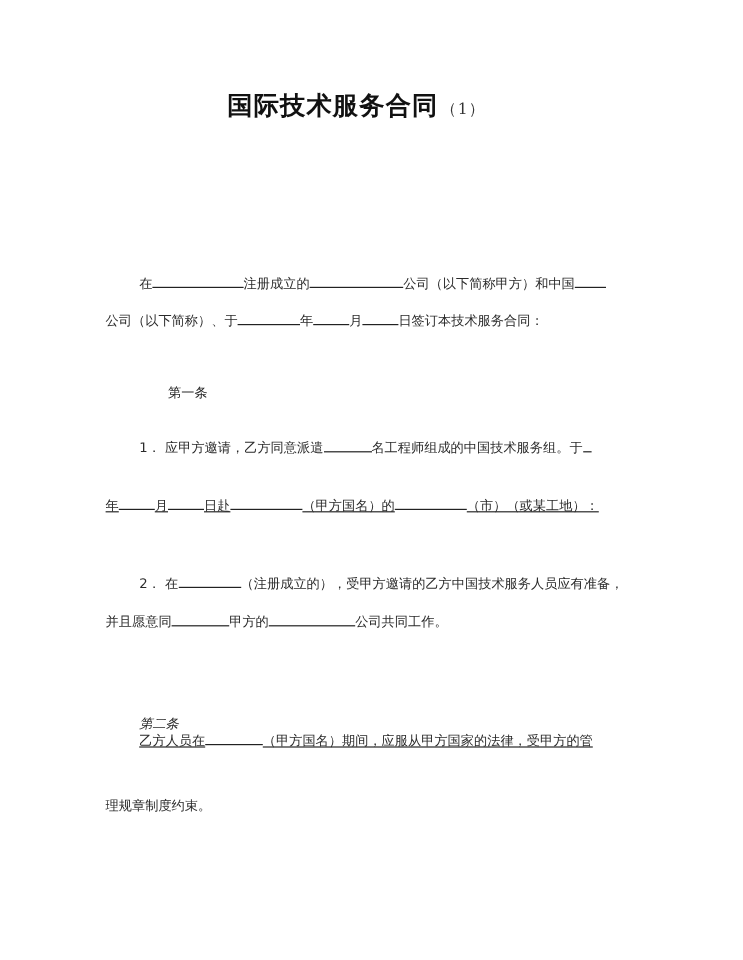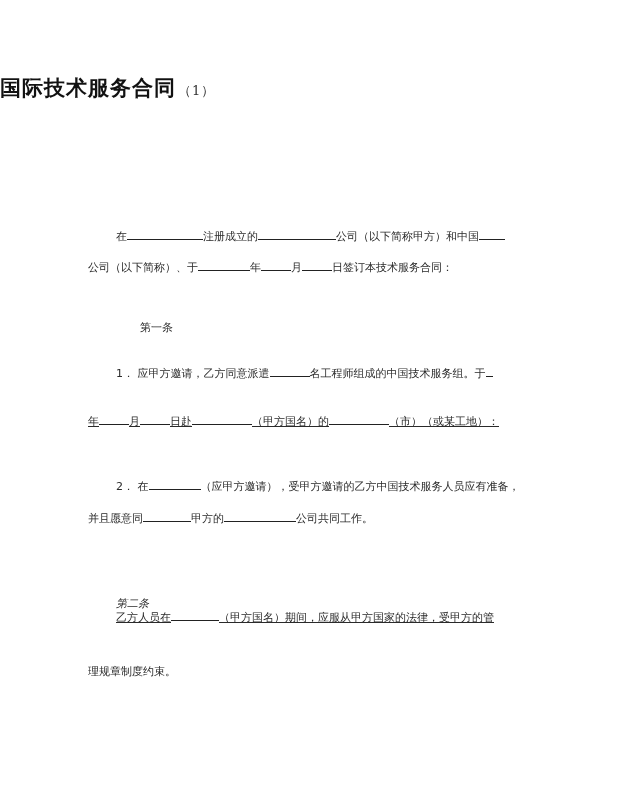--- a/index.html
+++ b/index.html
@@ -1,21 +1,21 @@
 <!DOCTYPE html>
 <html><head>
 <meta charset="utf-8">
 <style>
   html, body { margin:0; padding:0; }
   body {
     width:619px; height:800px; background:#ffffff; position:relative; overflow:hidden;
     font-family: "DejaVu Sans", "Liberation Sans", sans-serif; color:#222;
   }
   .title {
-    position:absolute; top:74px; left:0; width:594px; 
+    position:absolute; top:74px; left:0; width:594px; text-align:center;
     font-family: "DejaVu Serif", "Liberation Serif", serif;
     font-size:21px; font-weight:bold; color:#111; letter-spacing:1px;
   }
   .title .sub { font-size:13px; font-weight:normal; color:#333; margin-left:2px; }
   .line {
     position:absolute; left:88px; font-size:11px; line-height:16px; white-space:nowrap; color:#2a2a2a;
   }
   .indent { left:116px; }
   .blank { display:inline-block; border-bottom:1px solid #222; height:12px; vertical-align:baseline; }
 </style>
@@ -36,21 +36,21 @@
 <div class="line indent" style="top:320px;margin-left:24px;">第一条</div>
 
 <div class="line indent" style="top:364px;">
   <span>1． 应甲方邀请，乙方同意派遣</span><span class="blank" style="width:40px"></span><span>名工程师组成的中国技术服务组。于</span><span class="blank" style="width:7px"></span>
 </div>
 <div class="line" style="top:412px;text-decoration:underline;">
   <span>年</span><span class="blank" style="width:30px"></span><span>月</span><span class="blank" style="width:30px"></span><span>日赴</span><span class="blank" style="width:60px"></span><span>（甲方国名）的</span><span class="blank" style="width:60px"></span><span>（市）（或某工地）：</span>
 </div>
 
 <div class="line indent" style="top:477px;">
-  <span>2． 在</span><span class="blank" style="width:52px"></span><span>（应甲方邀请），受甲方邀请的乙方中国技术服务人员应有准备，</span>
+  <span>2． 在</span><span class="blank" style="width:52px"></span><span>（注册成立的），受甲方邀请的乙方中国技术服务人员应有准备，</span>
 </div>
 <div class="line" style="top:509px;text-align:right;">
   <span>并且愿意同</span><span class="blank" style="width:48px"></span><span>甲方的</span><span class="blank" style="width:72px"></span><span>公司共同工作。</span>
 </div>
 
 <div class="line indent" style="top:596px;font-style:italic;">第二条</div>
 
 <div class="line indent" style="top:608px;text-decoration:underline;">
   <span>乙方人员在</span><span class="blank" style="width:48px"></span><span>（甲方国名）期间，应服从甲方国家的法律，受甲方的管</span>
 </div>

